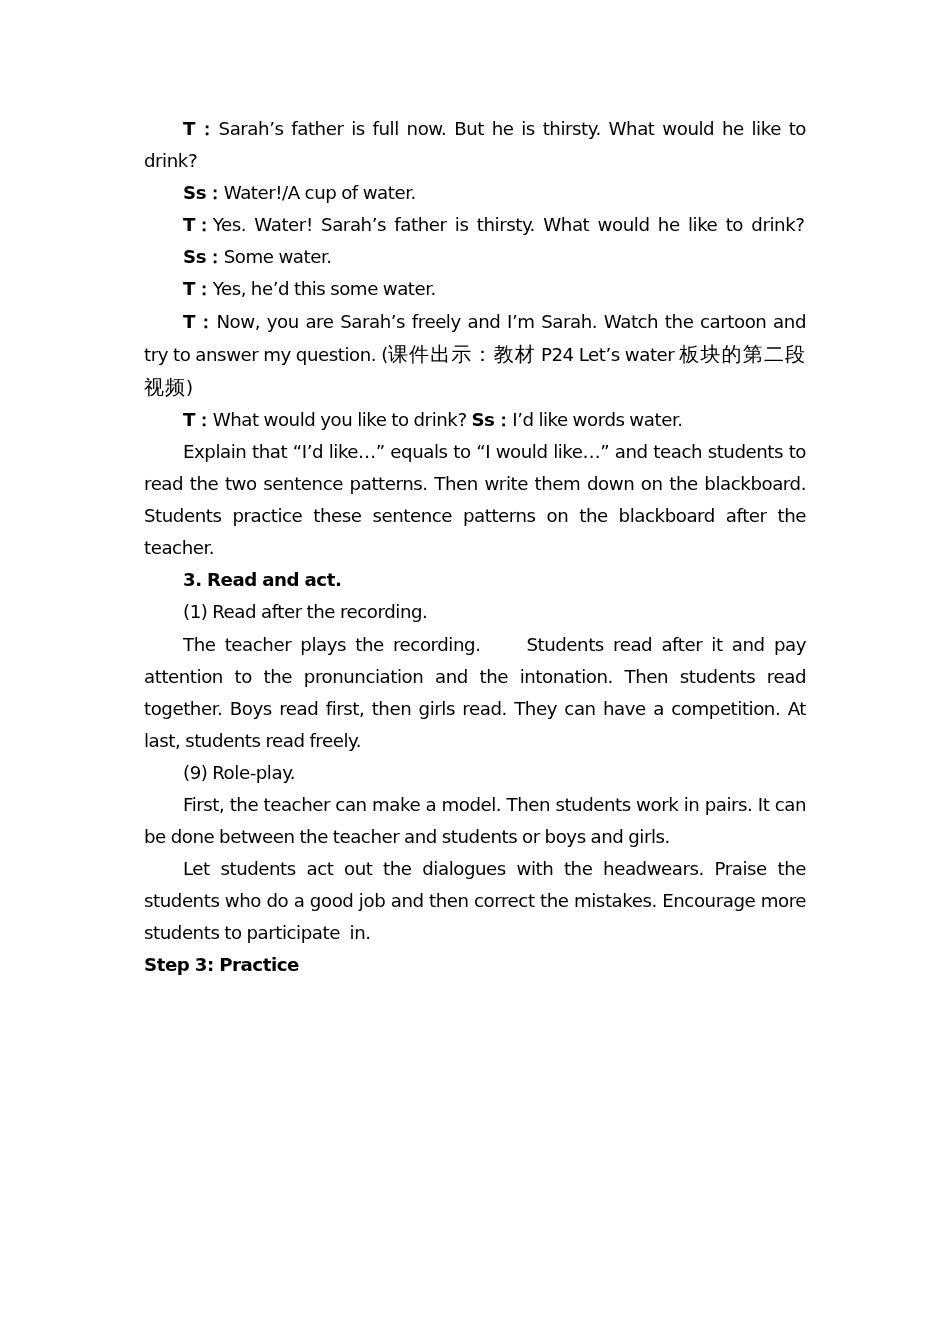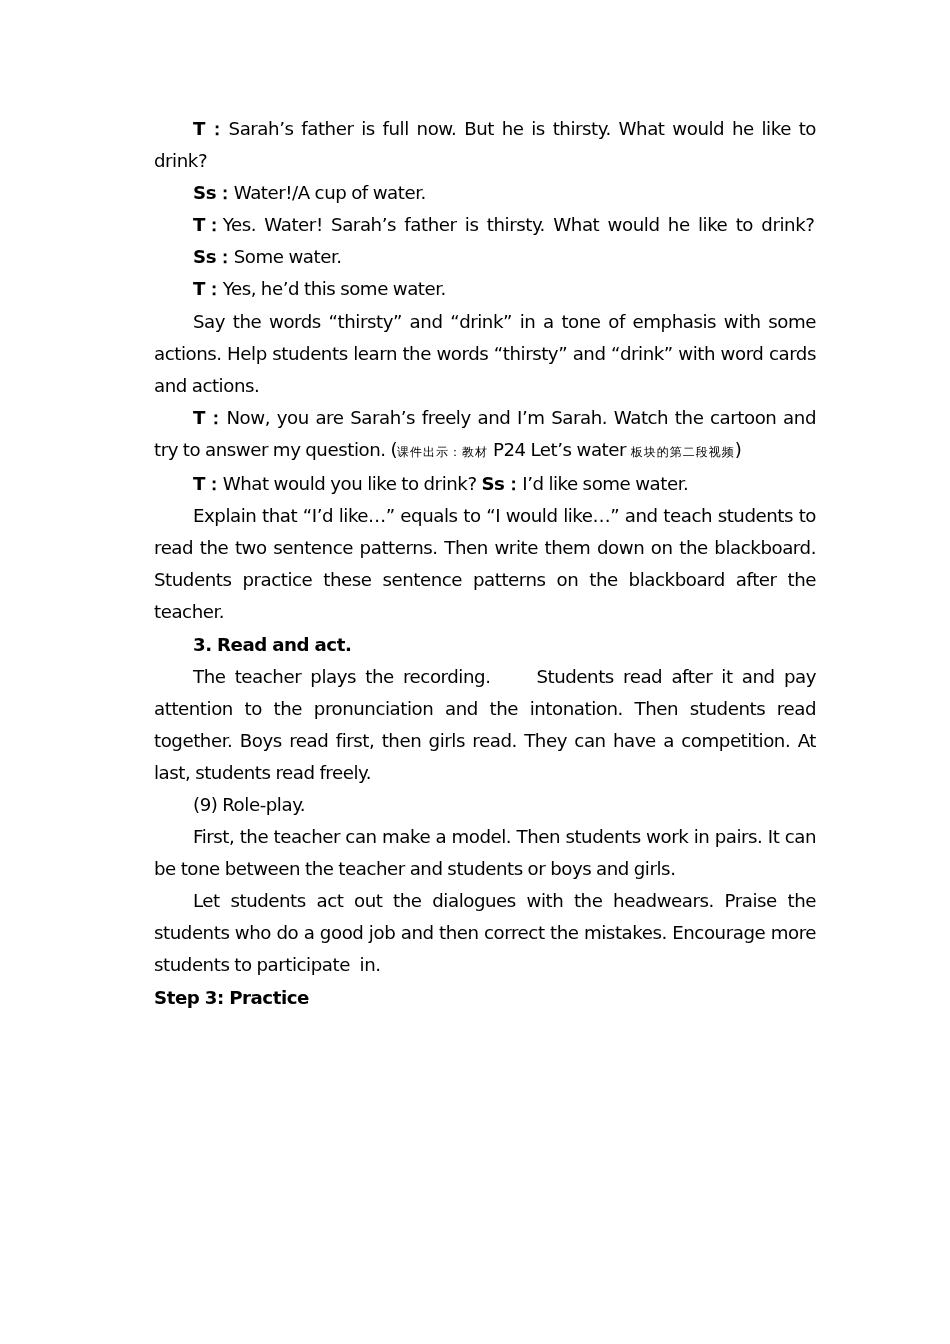--- a/index.html
+++ b/index.html
@@ -13,71 +13,70 @@
       position: relative;
       overflow: hidden;
       font-family: "DejaVu Sans", sans-serif;
       color: #000000;
     }
     .page {
       position: absolute;
       left: 144px;
       top: 113px;
       width: 662px;
-      margin-left: 10px;
     }
     .para {
       font-size: 18.2px;
       line-height: 32.1px;
       margin: 0;
       text-align: justify;
       letter-spacing: -0.45px;
       word-spacing: -0.5px;
     }
     .indent { text-indent: 39px; }
     .spk { font-weight: bold; }
     .cn {
       font-family: "DejaVu Serif", serif;
-      font-size: 12px;
+      font-size: 20px;
       letter-spacing: 1px;
     }
     .heading { font-weight: bold; }
   </style>
 </head>
 <body>
 
 <div class="page">
 
   <p class="para indent"><span class="spk">T：</span><span>Sarah’s father is full now. But he is thirsty. What would he like to drink?</span></p>
 
 
   <p class="para indent"><span class="spk">Ss：</span><span>Water!/A cup of water.</span></p>
 
   <p class="para indent" style="word-spacing:3px"><span class="spk">T：</span><span>Yes. Water! Sarah’s father is thirsty. What would he like to drink?</span></p>
 
   <p class="para indent"><span class="spk">Ss：</span><span>Some water.</span></p>
 
   <p class="para indent"><span class="spk">T：</span><span>Yes, he’d this some water.</span></p>
 
-  <p class="para indent">Say the words “thirsty” and “drink” in a tone of emphasis with some actions. Help students learn the words “thirsty” and “drink” with word cards and actions.</p>
 
 
   <p class="para indent"><span class="spk">T：</span><span>Now, you are Sarah’s freely and I’m Sarah. Watch the cartoon and try to answer my question. (</span><span class="cn">课件出示：教材</span><span> P24 Let’s water </span><span class="cn">板块的第二段视频</span><span>)</span></p>
 
-  <p class="para indent"><span class="spk">T：</span><span style="white-space:pre-wrap">What would you like to drink? </span><span class="spk">Ss：</span><span>I’d like some water.</span></p>
+  <p class="para indent"><span class="spk">T：</span><span style="white-space:pre-wrap">What would you like to drink? </span><span class="spk">Ss：</span><span>I’d like words water.</span></p>
 
   <p class="para indent">Explain that “I’d like…” equals to “I would like…” and teach students to read the two sentence patterns. Then write them down on the blackboard. Students practice these sentence patterns on the blackboard after the teacher.</p>
 
   <p class="para indent heading">3. Read and act.</p>
 
+  <p class="para indent">(1) Read after the recording.</p>
 
   <p class="para indent" style="white-space:pre-wrap">The teacher plays the recording.     Students read after it and pay attention to the pronunciation and the intonation. Then students read together. Boys read first, then girls read. They can have a competition. At last, students read freely.</p>
 
   <p class="para indent">(9) Role-play.</p>
 
-  <p class="para indent">First, the teacher can make a model. Then students work in pairs. It can be tone between the teacher and students or boys and girls.</p>
+  <p class="para indent">First, the teacher can make a model. Then students work in pairs. It can be done between the teacher and students or boys and girls.</p>
 
 
   <p class="para indent" style="white-space:pre-wrap">Let students act out the dialogues with the headwears. Praise the students who do a good job and then correct the mistakes. Encourage more students to participate  in.</p>
 
   <p class="para heading">Step 3: Practice</p>
 
 </div>
 
 </body></html>

